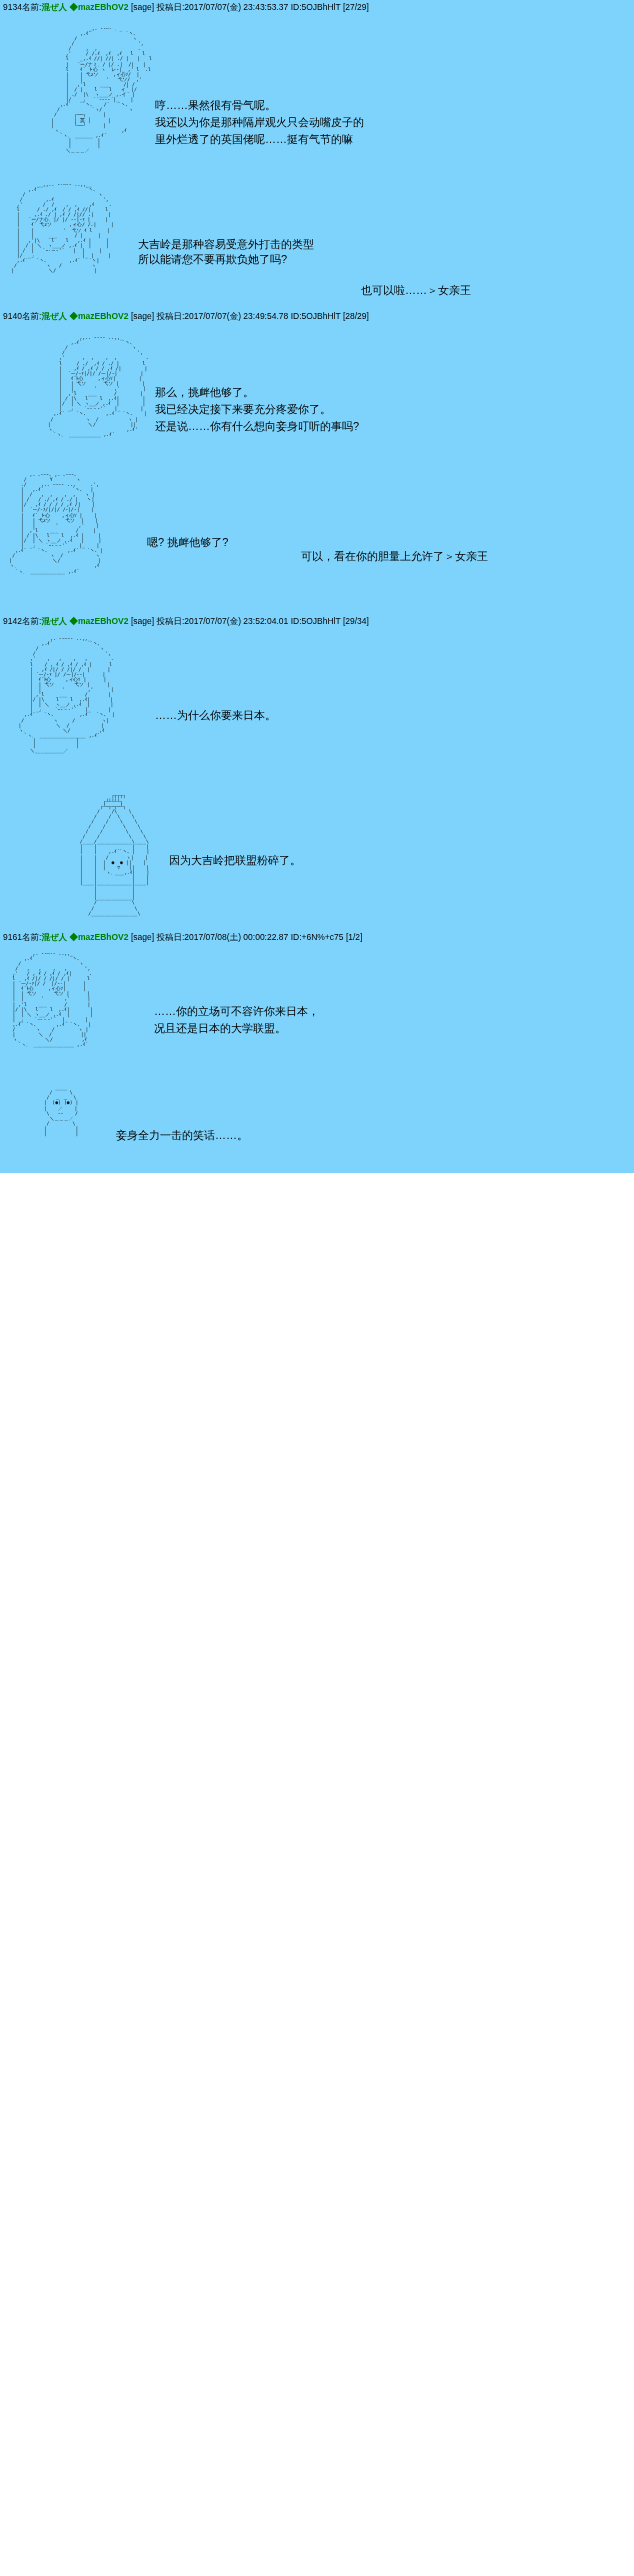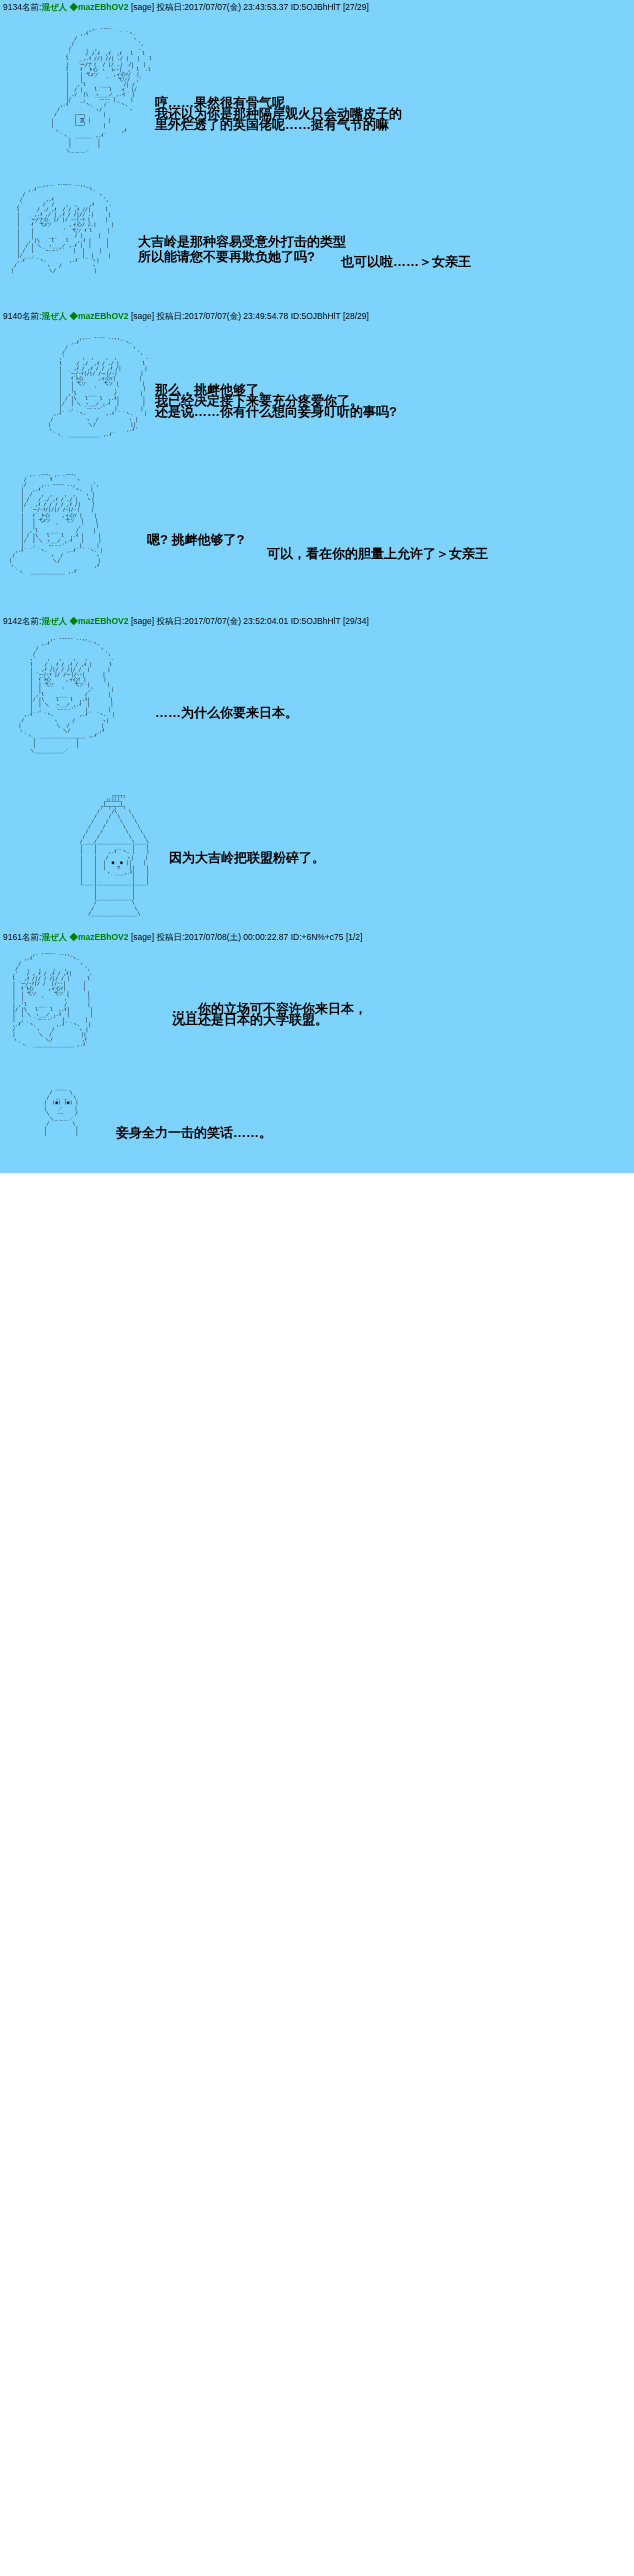--- a/index.html
+++ b/index.html
@@ -36,25 +36,24 @@
     font-family: "DejaVu Sans Mono", "Liberation Mono", monospace;
     font-size: 4.8px;
     line-height: 5.1px;
     white-space: pre;
     color: #111111;
     letter-spacing: 0px;
     margin: 0;
     padding: 0;
   }
   .dialog {
-    font-size: 13px;
-    line-height: 11px;
+    font-size: 11px;
+    line-height: 17px;
     color: #000000;
     white-space: pre-wrap;
-    font-weight: bold;
   }
   .dialog-right {
     text-align: right;
   }
   .seg {
     position: relative;
     overflow: hidden;
   }
   .abs {
     position: absolute;
@@ -114,21 +113,21 @@
   |    |     ___      / |     |
   |   ,'|\    l    l   ,.ｲ |     |
   |  / | ＼  ヽ___ノ ,.ｲ |  |     |
   | /  |   `ｰ‐－‐'´   |  |     |
   |/  _」                |_ |     |
   ,.ｲ´   `ヽ、       ,.ｲ´   `ヽ|
  /          ヽ   /          ヽ
 |            ＼/             |</pre>
     <div class="dialog abs" style="left:138px; top:62px; width:333px;">大吉岭是那种容易受意外打击的类型</div>
     <div class="dialog abs" style="left:138px; top:77px; width:333px;">所以能请您不要再欺负她了吗?</div>
-    <div class="dialog dialog-right abs" style="left:138px; top:82px; width:333px;">也可以啦……＞女亲王</div>
+    <div class="dialog dialog-right abs" style="left:138px; top:108px; width:333px;">也可以啦……＞女亲王</div>
   </div>
 
   <div class="post-header">
     <span>9140</span><span>名前:</span><span class="name">混ぜ人 ◆mazEBhOV2</span> <span class="sage">[sage]</span> <span>投稿日:</span><span class="meta">2017/07/07(金) 23:49:54.78</span> <span class="meta">ID:5OJBhHlT</span> <span class="meta">[28/29]</span>
   </div>
 
   <div class="seg" style="height:143px;">
     <pre class="aa-block abs" style="left:39px; top:11px;">              ,,.. -‐‐- ..,,_
            ,.ｲ´              `ヽ、
          /                      ヽ
@@ -255,21 +254,21 @@
 |  |      '       ,'      |
 | ,'l    ___      /       |
 |/ |\   l    l  ,.ｲ|       |
 |  | ＼ ヽ__ノ ,.ｲ  |       |
 | _」   `ｰ‐－‐'´  |_      |
 ,.ｲ´ `ヽ、      ,.ｲ  `ヽ、  |
 /       ヽ    /        ヽ |
 |        ＼  /          ||
 ヽ、        ＼/          ,ｲ
   `ヽ、 ______________ ,.ｲ´</pre>
-    <div class="dialog abs" style="left:154px; top:59px; width:333px;margin-left:18px;">……你的立场可不容许你来日本，
+    <div class="dialog abs" style="left:154px; top:59px; width:333px;">……你的立场可不容许你来日本，
 况且还是日本的大学联盟。</div>
   </div>
 
   <div class="seg" style="height:93px;margin-left:24px;">
     <pre class="aa-block abs" style="left:11px; top:4.7px;">       ____
      /      \
     /  ＿ ＿  \
    |  (●) (●) |
    |    ／    |
     \   ｰ‐    /

